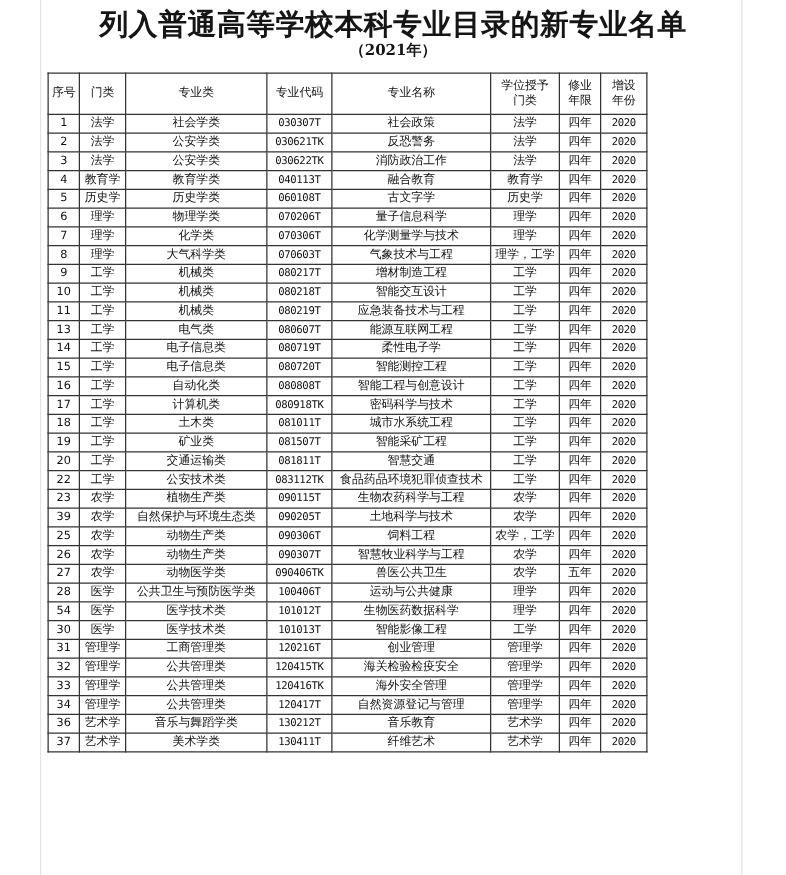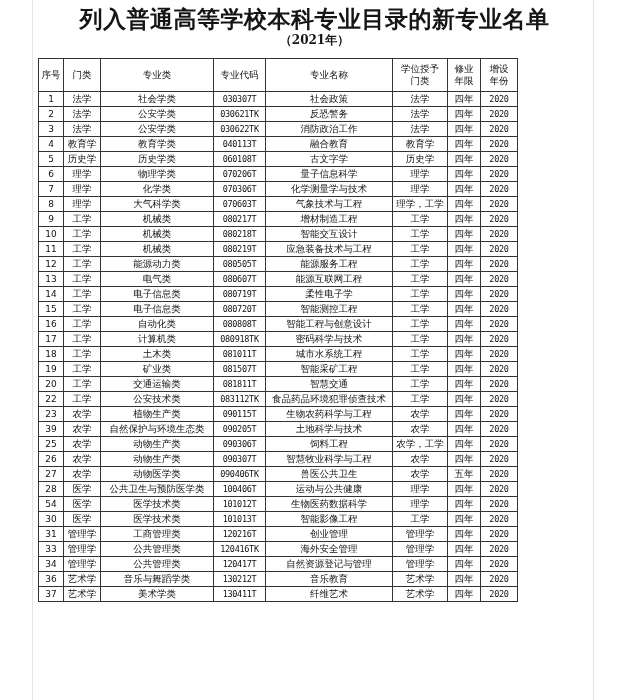--- a/index.html
+++ b/index.html
@@ -164,30 +164,20 @@
           <td class="seq">11</td>
           <td>工学</td>
           <td>机械类</td>
           <td class="code">080219T</td>
           <td>应急装备技术与工程</td>
           <td>工学</td>
           <td>四年</td>
           <td class="year">2020</td>
         </tr>
         <tr>
-          <td class="seq">12</td>
-          <td>工学</td>
-          <td>能源动力类</td>
-          <td class="code">080505T</td>
-          <td>能源服务工程</td>
-          <td>工学</td>
-          <td>四年</td>
-          <td class="year">2020</td>
-        </tr>
-        <tr>
           <td class="seq">13</td>
           <td>工学</td>
           <td>电气类</td>
           <td class="code">080607T</td>
           <td>能源互联网工程</td>
           <td>工学</td>
           <td>四年</td>
           <td class="year">2020</td>
         </tr>
         <tr>
@@ -349,20 +339,30 @@
           <td>工学</td>
           <td>四年</td>
           <td class="year">2020</td>
         </tr>
         <tr>
           <td class="seq">31</td>
           <td>管理学</td>
           <td>工商管理类</td>
           <td class="code">120216T</td>
           <td>创业管理</td>
+          <td>管理学</td>
+          <td>四年</td>
+          <td class="year">2020</td>
+        </tr>
+        <tr>
+          <td class="seq">32</td>
+          <td>管理学</td>
+          <td>公共管理类</td>
+          <td class="code">120415TK</td>
+          <td>海关检验检疫安全</td>
           <td>管理学</td>
           <td>四年</td>
           <td class="year">2020</td>
         </tr>
         <tr>
           <td class="seq">33</td>
           <td>管理学</td>
           <td>公共管理类</td>
           <td class="code">120416TK</td>
           <td>海外安全管理</td>

